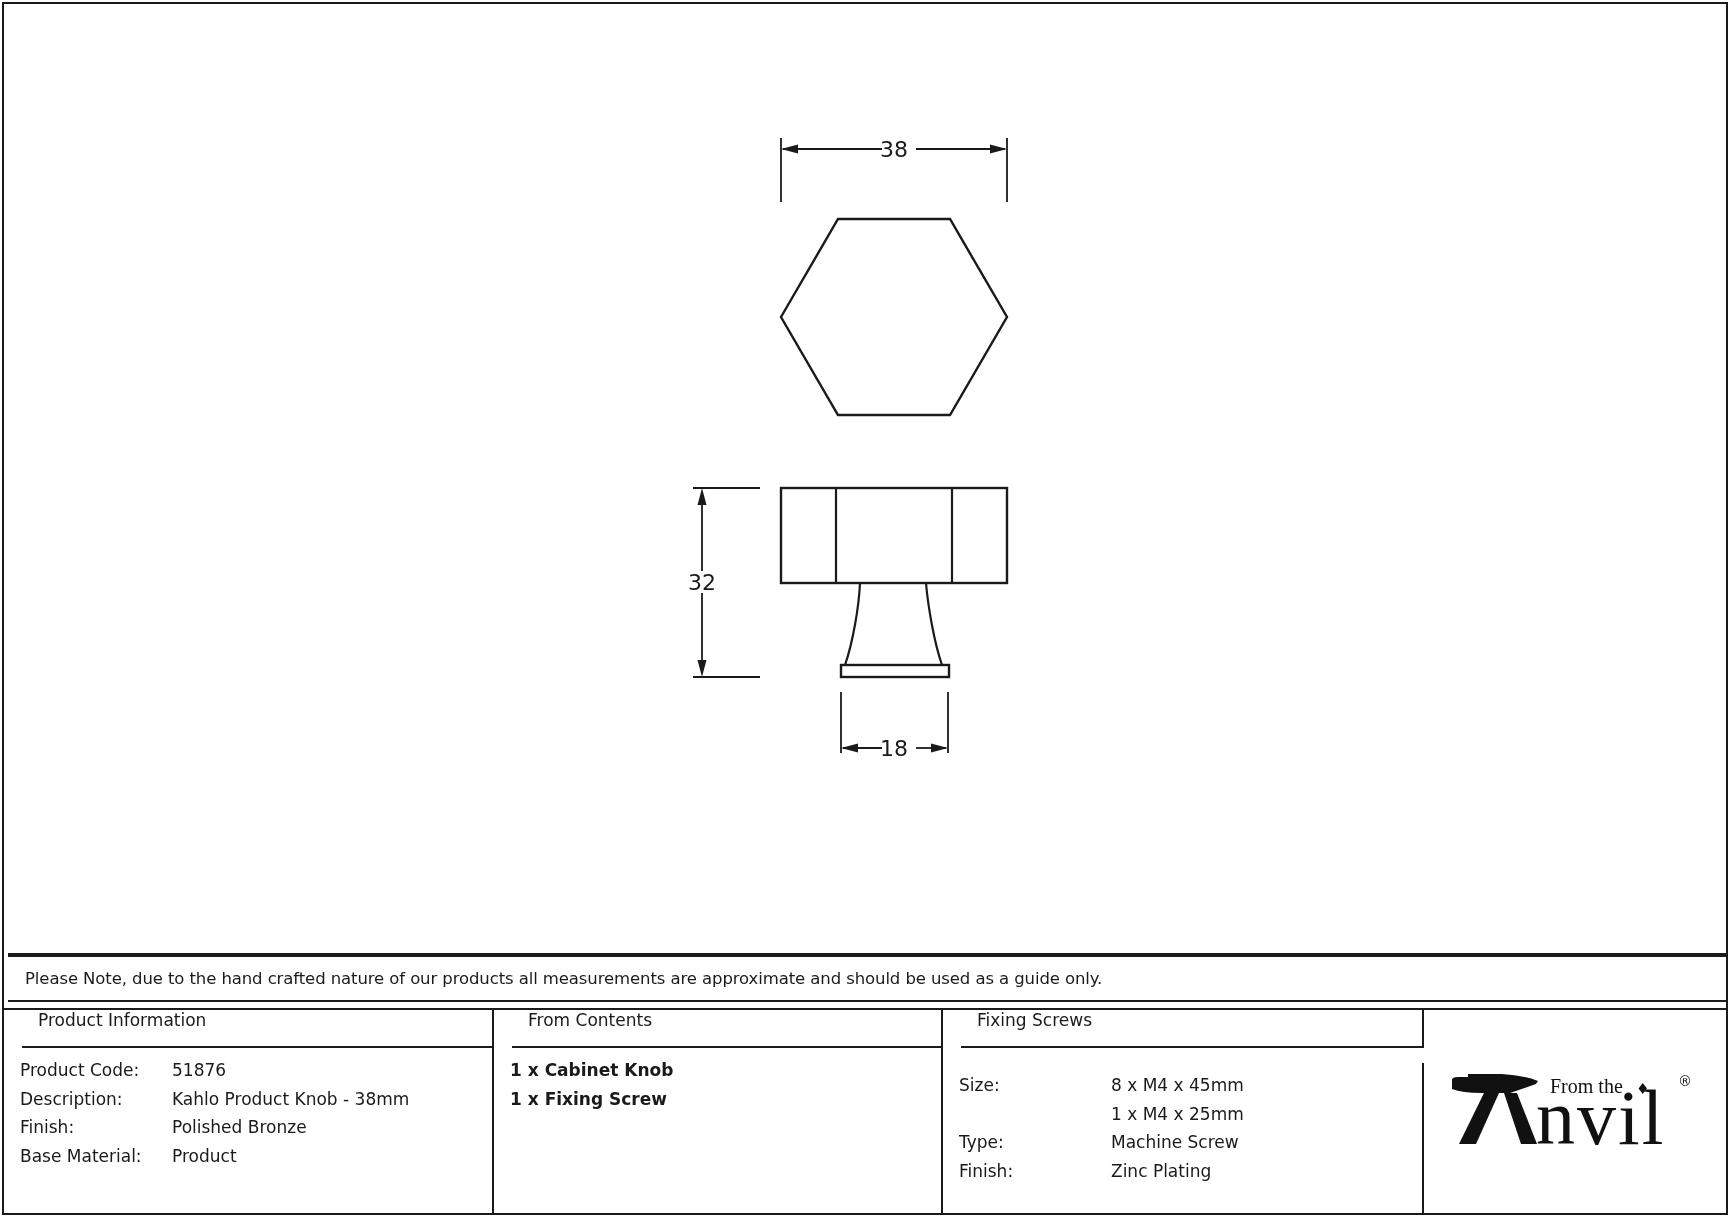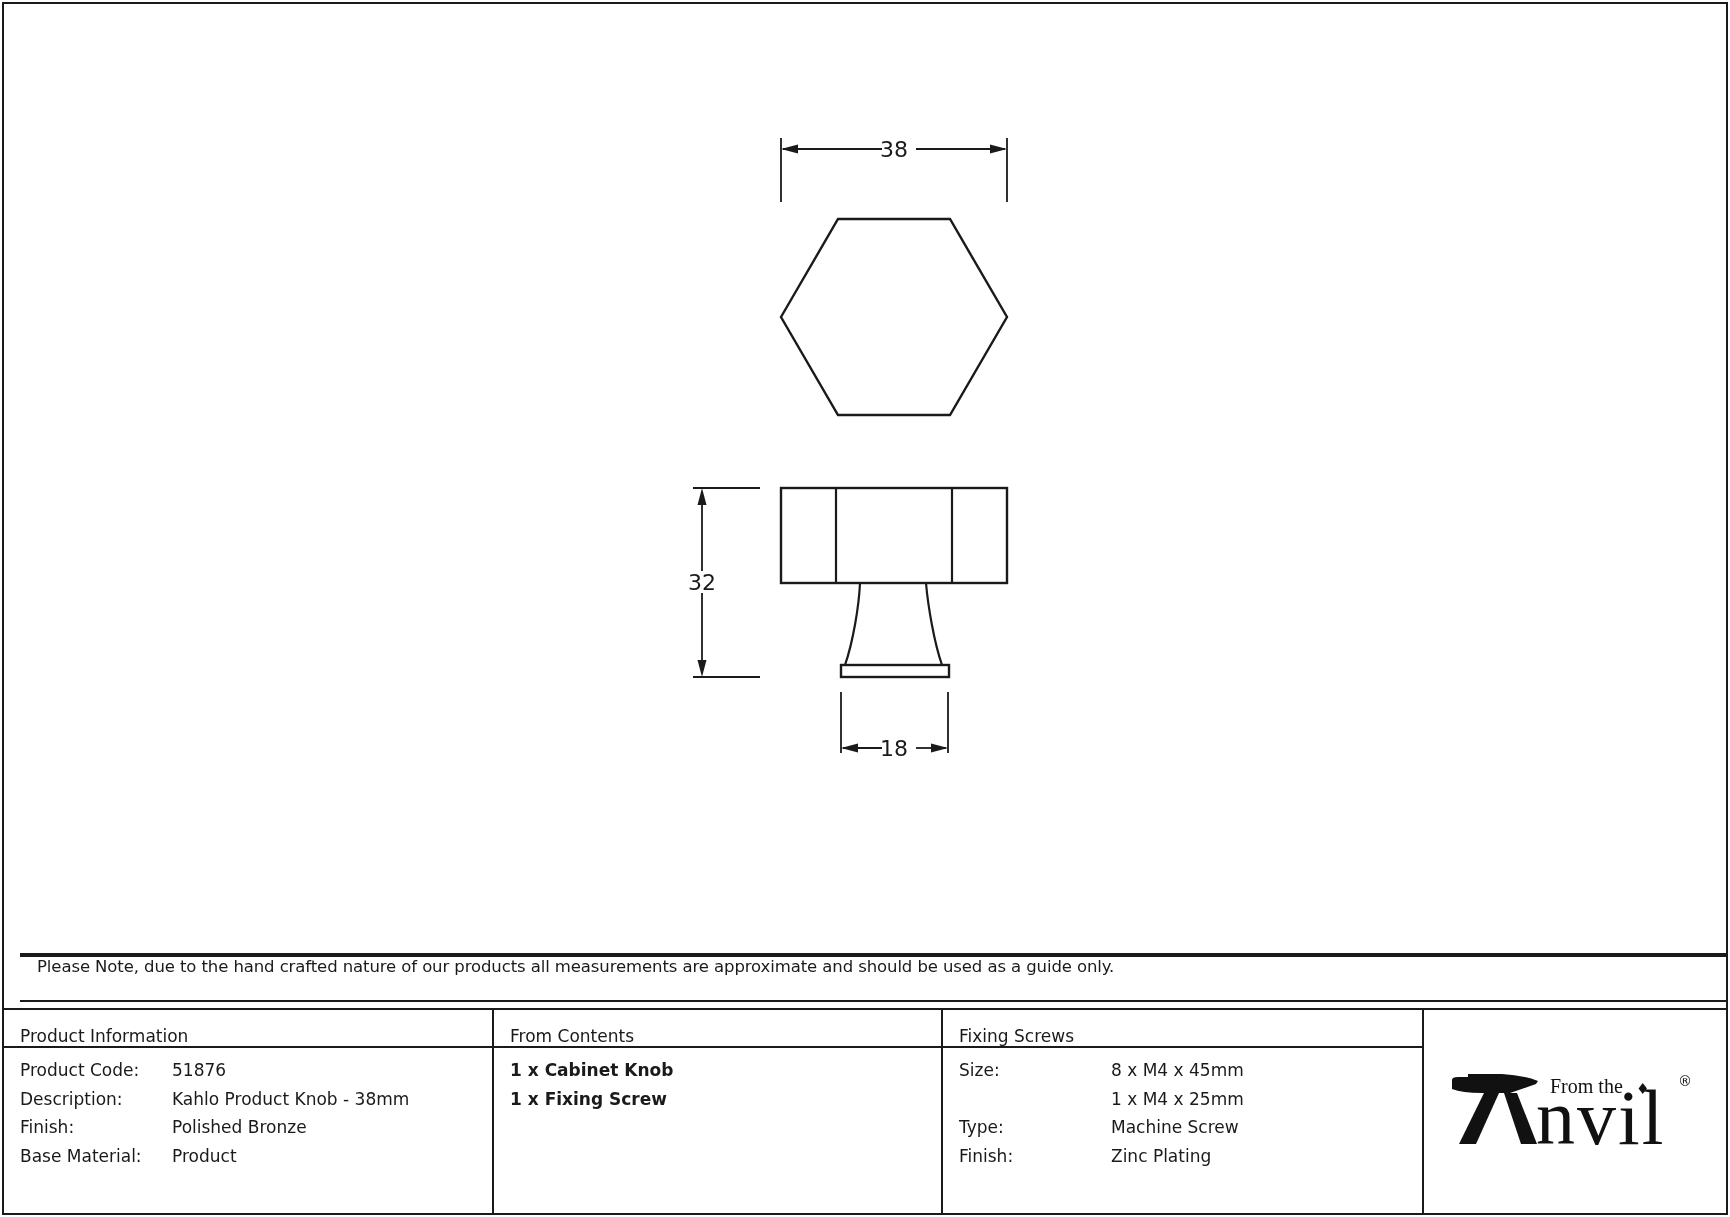--- a/index.html
+++ b/index.html
@@ -16,47 +16,48 @@
     border:2px solid #1a1a1a;
   }
   
   .drawing {
     position:absolute; left:0; top:0;
     width:1722px; height:949px;
     display:block;
   }
   
   .note-row {
-    position:absolute; left:16px; right:0;
+    position:absolute; left:4px; right:0;
     top:949px; height:49px;
     border-top:4px solid #1a1a1a;
     border-bottom:2px solid #1a1a1a;
     box-sizing:border-box;
-    display:flex; 
+    display:flex; align-items:center;
     padding-left:17px;
     font-size:16.5px;
     letter-spacing:-0.1px;
   }
   
   .info-table {
     position:absolute; left:0; right:0;
     top:1004px; bottom:0;
     border-top:2px solid #1a1a1a;
     box-sizing:border-box;
     display:grid;
     grid-template-columns:490px 449px 481px auto;
     grid-template-rows:38px 1fr;
   }
   .cell { box-sizing:border-box; }
   .v-div { border-right:2px solid #1a1a1a; }
   .head-cell {
     border-bottom:2px solid #1a1a1a;
-    display:flex; align-items:flex-end;
+    display:flex; align-items:flex-start;
     padding-left:16px;
     font-size:17px;
+    margin-left:18px;
   }
   .body-cell {
     padding:8px 0 0 16px;
     font-size:17px;
   }
   .kv {
     display:grid;
     grid-template-columns:152px auto;
     line-height:28.5px;
   }
@@ -149,21 +150,21 @@
         </div>
       </div>
 
       <div class="cell body-cell v-div" style="grid-column:2;grid-row:2;">
         <div class="lines">
           <div>1 x Cabinet Knob</div>
           <div>1 x Fixing Screw</div>
         </div>
       </div>
 
-      <div class="cell body-cell v-div" style="grid-column:3;grid-row:2;">
+      <div class="cell body-cell v-div" style="grid-column:3;grid-row:2;margin-top:15px;">
         <div class="kv">
           <span>Size:</span>
           <span>8 x M4 x 45mm</span>
           <span></span>
           <span>1 x M4 x 25mm</span>
           <span>Type:</span>
           <span>Machine Screw</span>
           <span>Finish:</span>
           <span>Zinc Plating</span>
         </div>

